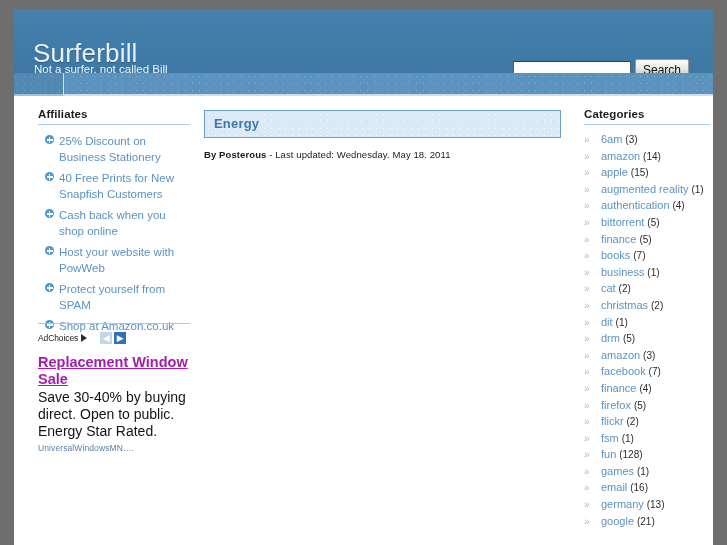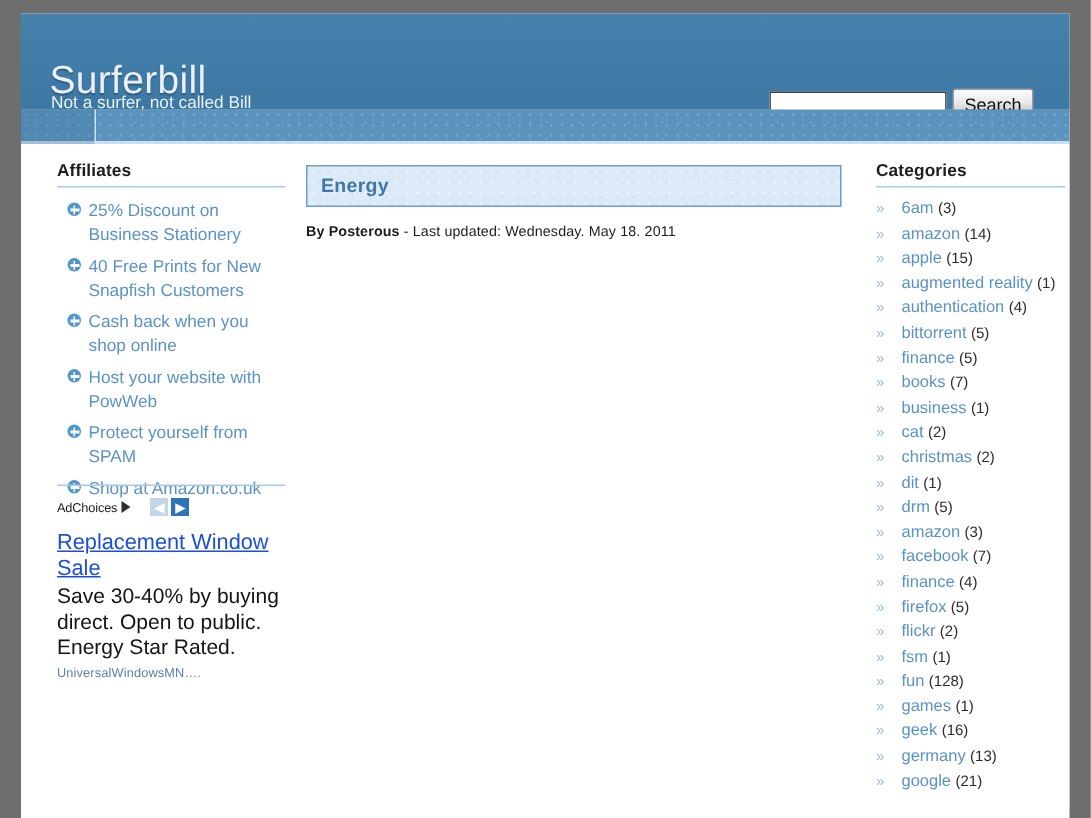--- a/index.html
+++ b/index.html
@@ -187,24 +187,24 @@
     display: flex; align-items: center; justify-content: center;
     font-size: 9px; line-height: 1;
     color: #fff;
     cursor: pointer;
   }
   #ad-prev { background: #c3d6e7; color: #ffffff; }
   #ad-next { background: #2f72b5; color: #ffffff; }
   #ad-title {
     margin-top: 9px;
     font-size: 14.5px;
-    color: #1d4ed8;
+    color: #a21caf;
     text-decoration: underline;
     line-height: 17px;
-    font-weight: normal;
+    font-weight: bold;
     cursor: pointer;
     display: block;
   }
   #ad-body {
     margin-top: 1px;
     font-size: 14px;
     color: #141414;
     line-height: 17px;
   }
   #ad-source {
@@ -353,20 +353,20 @@
           <li><span class="chevron-icon">»</span><a href="#">dit</a> <span class="cat-count">(1)</span></li>
           <li><span class="chevron-icon">»</span><a href="#">drm</a> <span class="cat-count">(5)</span></li>
           <li><span class="chevron-icon">»</span><a href="#">amazon</a> <span class="cat-count">(3)</span></li>
           <li><span class="chevron-icon">»</span><a href="#">facebook</a> <span class="cat-count">(7)</span></li>
           <li><span class="chevron-icon">»</span><a href="#">finance</a> <span class="cat-count">(4)</span></li>
           <li><span class="chevron-icon">»</span><a href="#">firefox</a> <span class="cat-count">(5)</span></li>
           <li><span class="chevron-icon">»</span><a href="#">flickr</a> <span class="cat-count">(2)</span></li>
           <li><span class="chevron-icon">»</span><a href="#">fsm</a> <span class="cat-count">(1)</span></li>
           <li><span class="chevron-icon">»</span><a href="#">fun</a> <span class="cat-count">(128)</span></li>
           <li><span class="chevron-icon">»</span><a href="#">games</a> <span class="cat-count">(1)</span></li>
-          <li><span class="chevron-icon">»</span><a href="#">geek</a> <span class="cat-count">(16)</span></li>
+          <li><span class="chevron-icon">»</span><a href="#">email</a> <span class="cat-count">(16)</span></li>
           <li><span class="chevron-icon">»</span><a href="#">germany</a> <span class="cat-count">(13)</span></li>
           <li><span class="chevron-icon">»</span><a href="#">google</a> <span class="cat-count">(21)</span></li>
         </ul>
     </div>
 
   </div>
 </div>
 
 </body></html>

